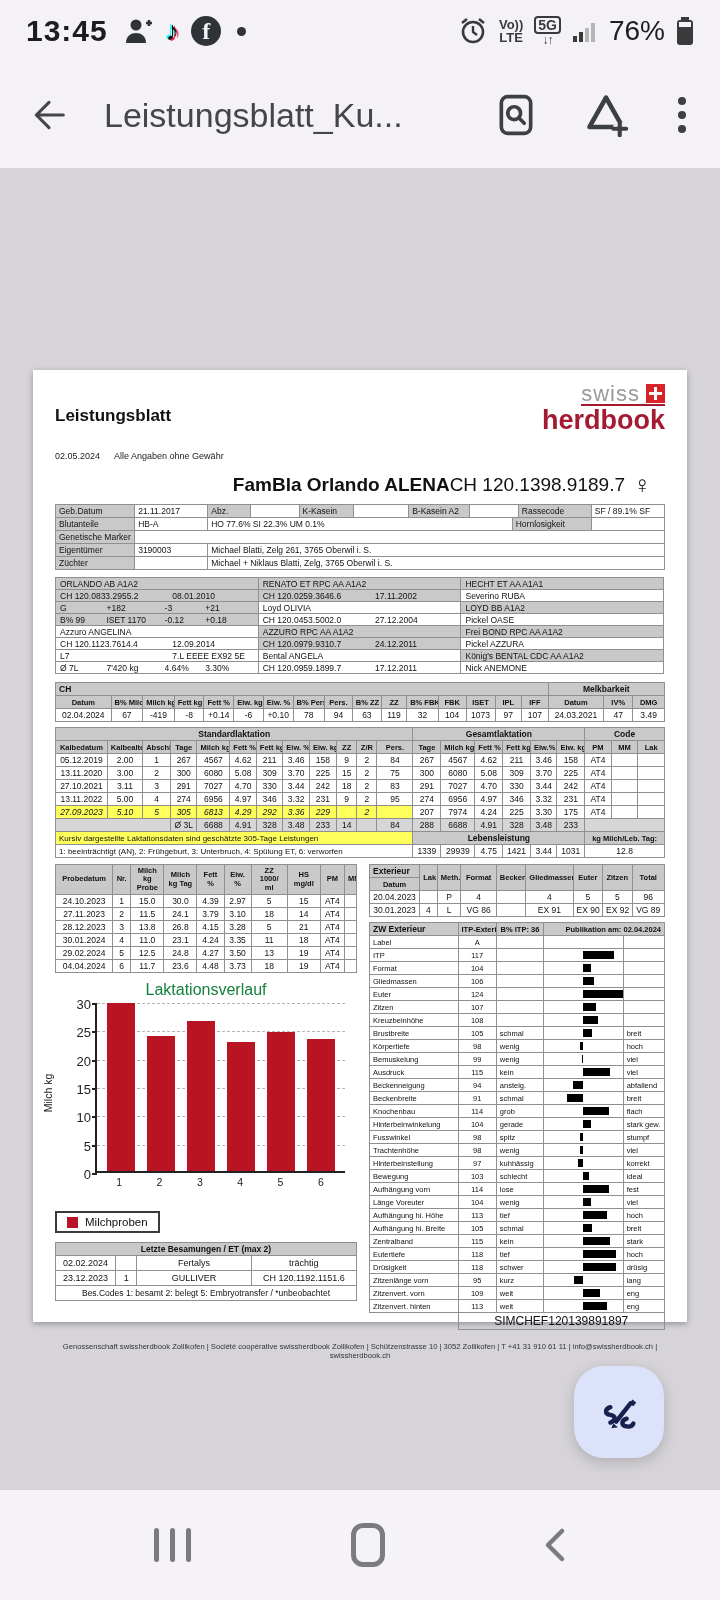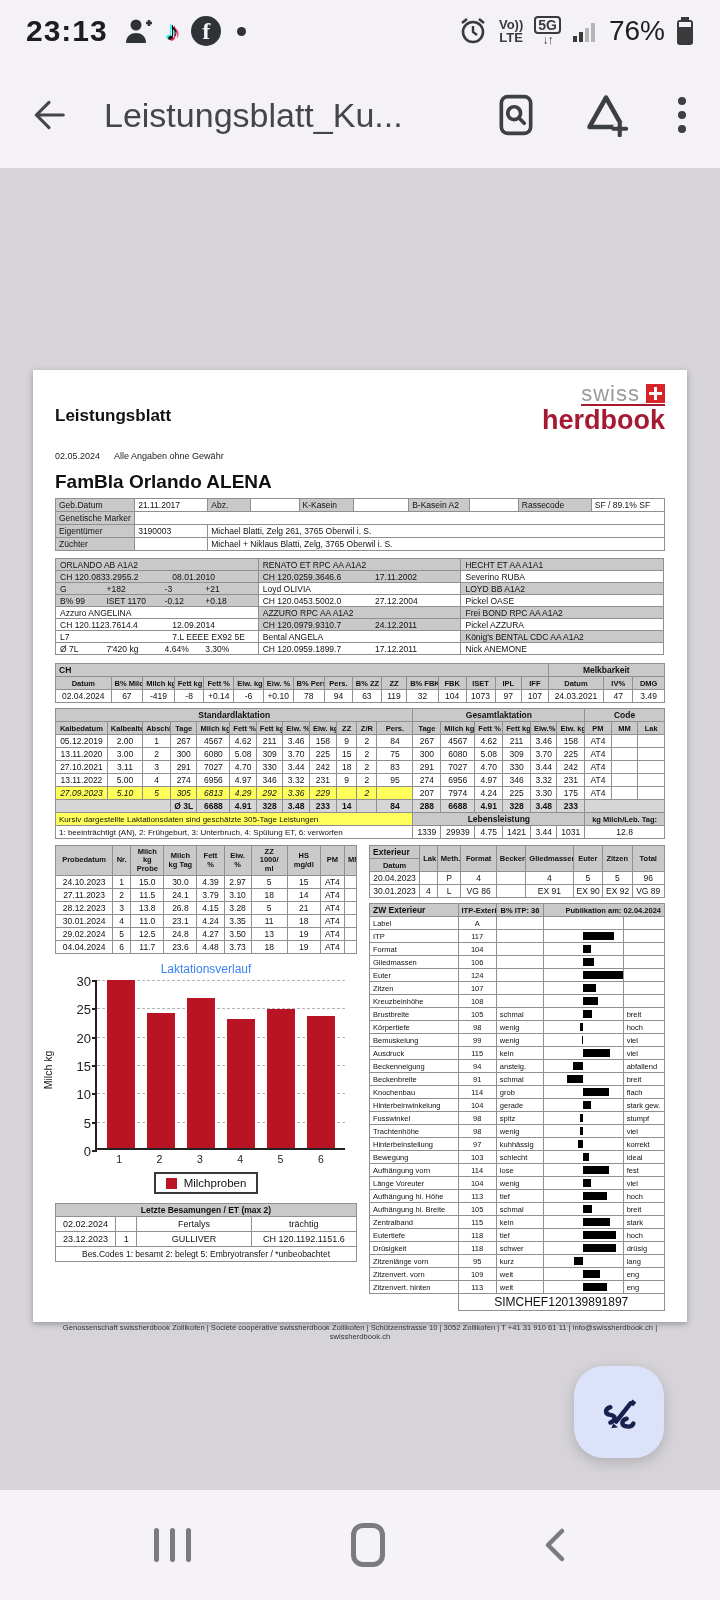--- a/index.html
+++ b/index.html
@@ -42,65 +42,65 @@
   .doc-dateline .disc{margin-left:14px;}
   .logo{ text-align:right;}
   .logo-top{display:inline-flex;align-items:flex-end;gap:6px;border-bottom:2px solid #a51931;padding-bottom:1px;}
   .logo-swiss{font-size:22px;color:#9a9a9a;letter-spacing:1px;line-height:.8;}
   .flag{width:19px;height:19px;background:#d8232a;position:relative;display:inline-block;}
   .flag:before,.flag:after{content:"";position:absolute;background:#fff;}
   .flag:before{left:8px;top:3px;width:3px;height:13px;}
   .flag:after{left:3px;top:8px;width:13px;height:3px;}
   .logo-herdbook{font-size:27px;font-weight:bold;color:#a51931;line-height:1.05;}
 
-  .animal-row{display:flex;justify-content:space-between;align-items:baseline;margin:10px 0 5px;}
+  .animal-row{display:flex;justify-content:flex-end;align-items:baseline;margin:10px 14px 5px;}
   .animal-name{font-weight:bold;font-size:19px;}
   .animal-id{font-size:19px;display:flex;align-items:center;gap:8px;}
   .sex{font-size:24px;font-weight:normal;}
 
   table{border-collapse:collapse;table-layout:fixed;width:100%;}
   td,th{border:1px solid #8f8f8f;padding:1px 3px;height:13px;font-size:8.5px;font-weight:normal;
     overflow:hidden;white-space:nowrap;text-align:center;vertical-align:middle;}
   .lbl{background:#c9c9c9;text-align:left;}
   .hdr{background:#c9c9c9;font-weight:bold;text-align:center;}
   .lft{text-align:left;}
   .sm{font-size:7.5px;}
   .est{background:#ffff5c;font-style:italic;}
-  .avg{background:#d6d6d6;font-weight:bold;}
+  .avg{background:#d6d6d6;font-weight:normal;}
   .note-y{background:#ffff5c;text-align:left;font-size:8px;}
   .note-w{text-align:left;font-size:8px;}
 
   
   .pedigree{display:flex;margin-top:8px;}
   .pedcol{width:33.4%;}
   .pedcol + .pedcol{margin-left:-1px;}
   .pedrow{display:flex;border:1px solid #8f8f8f;margin-top:-1px;height:13px;align-items:center;
     padding:0 4px;font-size:8.5px;background:#fff;overflow:hidden;white-space:nowrap;}
   .pedrow.shade{background:#c9c9c9;}
   .pedrow span{display:inline-block;overflow:hidden;}
 
   .two-col{display:flex;margin-top:6px;}
   .col-left{width:302px;flex:none;}
   .col-right{flex:1;margin-left:12px;}
 
   
-  .chart-title{font-size:12px;text-align:center;margin:8px 0 4px;color:#3b82f6;}
+  .chart-title{font-size:16px;text-align:center;margin:8px 0 4px;color:#15803d;}
   .plot-wrap{position:relative;margin-left:40px;width:250px;height:170px;
     border-left:2px solid #222;border-bottom:2px solid #222;}
   .gline{position:absolute;left:0;right:0;border-top:1px dashed #b5b5b5;}
   .ytick{position:absolute;left:-34px;width:28px;text-align:right;font-size:13px;color:#222;}
   .ytickmark{position:absolute;left:-5px;width:5px;border-top:2px solid #222;}
   .ylab{position:absolute;left:-40px;top:50%;transform:rotate(-90deg) translate(0,-28px);
     transform-origin:center;font-size:10.5px;color:#222;white-space:nowrap;}
   .bars{position:absolute;left:0;right:0;top:0;bottom:0;display:flex;align-items:flex-end;
     justify-content:space-around;padding:0 4px;}
   .cbar{width:28px;background:#b81423;}
   .xlabs{display:flex;justify-content:space-around;margin-left:40px;width:250px;padding:0 4px;
     font-size:10.5px;margin-top:3px;color:#222;}
-  .legend{display:flex;justify-content:center;margin-top:7px;}
+  .legend{display:flex;justify-content:flex-start;margin-top:23px;}
   .legend-box{display:inline-flex;align-items:center;gap:7px;border:2px solid #3a3a3a;padding:3px 10px;}
   .legend-swatch{width:11px;height:11px;background:#b81423;display:inline-block;}
   .legend-label{font-size:11.5px;}
 
   
   .barcell{position:relative;padding:0;}
   .tbar{position:absolute;top:2px;bottom:2px;background:#000;}
   .tbar.pos{left:50%;}
   .tbar.neg{right:50%;}
   .simchef-cell{text-align:center;font-size:12px;}
@@ -118,21 +118,21 @@
   .nav-recents{display:flex;gap:11px;padding:6px;}
   .nav-recents span{width:5px;height:34px;background:#7b7b80;border-radius:3px;}
   .nav-home{width:34px;height:44px;border:5px solid #7b7b80;border-radius:12px;}
 </style>
 </head>
 <body>
 
 <div class="screen">
 
   <div class="status-bar">
-    <span class="sb-time">23:13</span>
+    <span class="sb-time">13:45</span>
     <div class="sb-left-icons">
       <svg width="30" height="28" viewBox="0 0 30 28">
         <circle cx="12" cy="8" r="5.5" fill="#2f3237"></circle>
         <path d="M2 26 c0-7 5-10 10-10 s10 3 10 10 z" fill="#2f3237"></path>
         <path d="M22 6 h6 M25 3 v6" stroke="#2f3237" stroke-width="2.6"></path>
       </svg>
       <span class="tiktok-note">♪</span>
       <span class="fb-circle">f</span>
       <span class="sb-dot"></span>
     </div>
@@ -206,20 +206,24 @@
           <div class="logo-top">
             <span class="logo-swiss">swiss</span>
             <span class="flag"></span>
           </div>
           <div class="logo-herdbook">herdbook</div>
         </div>
       </div>
 
       <div class="animal-row">
         <span class="animal-name">FamBla Orlando ALENA</span>
+        <span class="animal-id">
+          <span>CH 120.1398.9189.7</span>
+          <span class="sex">♀</span>
+        </span>
       </div>
 
       <div id="identity">
           <table style="">
             <colgroup>
               <col style="width:13%">
               <col style="width:12%">
               <col style="width:7%">
               <col style="width:8%">
               <col style="width:9%">
@@ -234,20 +238,38 @@
                 <td class="lbl">Geb.Datum</td>
                 <td class="lft">21.11.2017</td>
                 <td class="lbl">Abz.</td>
                 <td class="lft"></td>
                 <td class="lbl">K-Kasein</td>
                 <td class="lft"></td>
                 <td class="lbl">B-Kasein A2</td>
                 <td class="lft"></td>
                 <td class="lbl">Rassecode</td>
                 <td class="lft">SF / 89.1% SF</td>
+              </tr>
+            </tbody>
+          </table>
+          <table style="margin-top:-1px">
+            <colgroup>
+              <col style="width:13%">
+              <col style="width:12%">
+              <col style="width:50%">
+              <col style="width:13%">
+              <col style="width:12%">
+            </colgroup>
+            <tbody>
+              <tr>
+                <td class="lbl">Blutanteile</td>
+                <td class="lft">HB-A</td>
+                <td class="lft">HO 77.6%  SI 22.3%  UM 0.1%</td>
+                <td class="lbl">Hornlosigkeit</td>
+                <td class="lft"></td>
               </tr>
             </tbody>
           </table>
           <table style="margin-top:-1px">
             <colgroup>
               <col style="width:13%">
               <col style="width:87%">
             </colgroup>
             <tbody>
               <tr>

